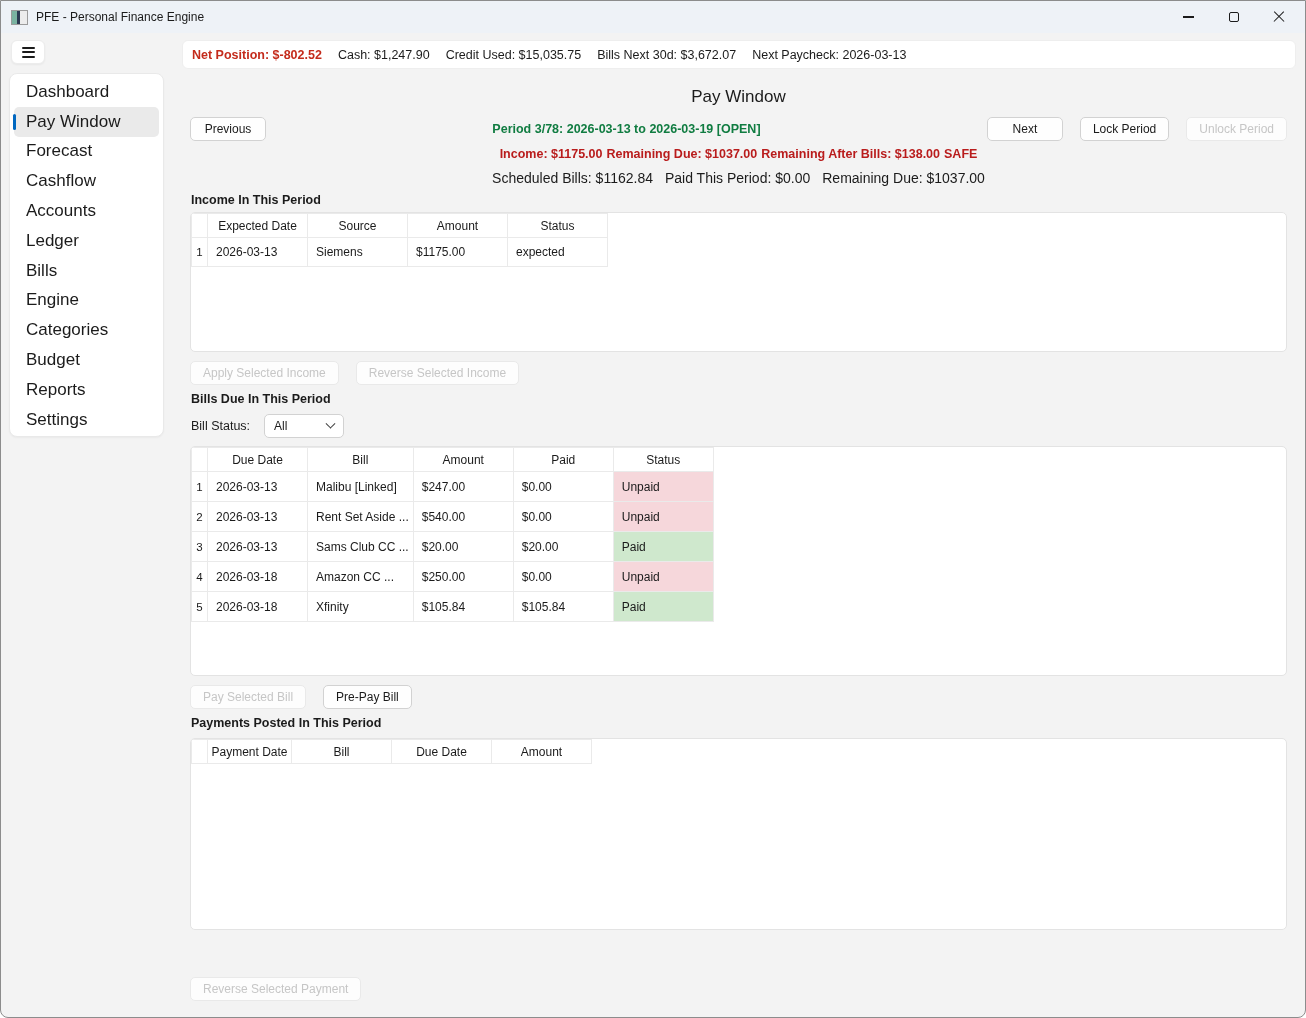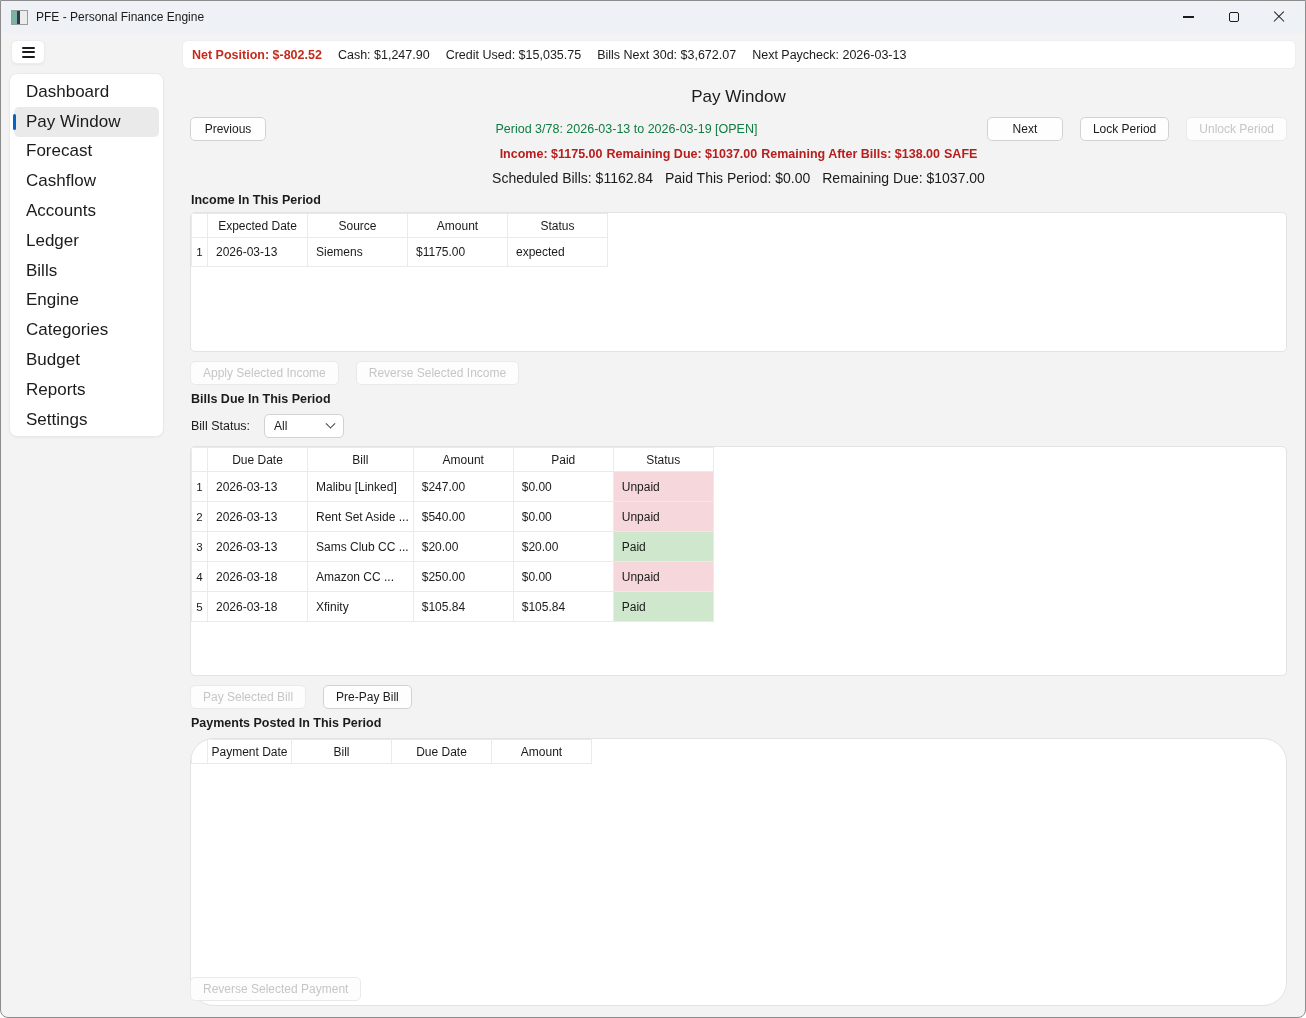--- a/index.html
+++ b/index.html
@@ -47,21 +47,21 @@
   .side-item.selected { background:#eaeaea; }
   .side-item.selected::before { content:""; position:absolute; left:-1px; top:7px; width:3px;
                height:16px; border-radius:2px; background:#0067c0; }
 
   
   .main { position:absolute; left:189px; top:80px; width:1097px; height:930px; }
   .page-title { position:absolute; top:6px; left:0; width:100%; text-align:center;
                 font-size:17px; }
   .controls-row { position:absolute; top:36px; left:0; width:100%; display:flex;
                   align-items:center; }
-  .period-text { flex:1; text-align:center; color:#107c41; font-weight:400; font-size:12.5px; }
+  .period-text { flex:1; text-align:center; color:#107c41; font-weight:700; font-size:12.5px; }
   .btn { height:24px; padding:0 12px; background:#fefefe; border:1px solid #d2d2d2;
          border-radius:5px; font-size:12px; color:#1b1b1b; display:inline-flex;
          align-items:center; justify-content:center; font-family:inherit; white-space:nowrap; }
   .btn:disabled { color:#c6c6c6; border-color:#e9e9e9; background:#fdfdfd; }
   .btn.wide { min-width:76px; }
   .ml16 { margin-left:17px; }
 
   .summary-green { position:absolute; top:66px; left:0; width:100%; display:flex;
                    justify-content:center; gap:4px; color:#b91c1c; font-weight:700;
                    font-size:12.5px; }
@@ -276,21 +276,21 @@
         </tbody>
       </table>
     </div>
 
     <div class="btn-row" style="top:604px;">
       <button class="btn" disabled="">Pay Selected Bill</button>
       <button class="btn ml16">Pre-Pay Bill</button>
     </div>
 
     <div class="section-label" style="top:635px;">Payments Posted In This Period</div>
-    <div class="table-card" style="top:657px; height:268px;border-radius:24px;">
+    <div class="table-card" style="top:657px; height:192px;">
       <table>
         <colgroup>
             <col style="width:16px">
             <col style="width:84px">
             <col style="width:100px">
             <col style="width:100px">
             <col style="width:100px">
           </colgroup>
         <thead>
           <tr>

